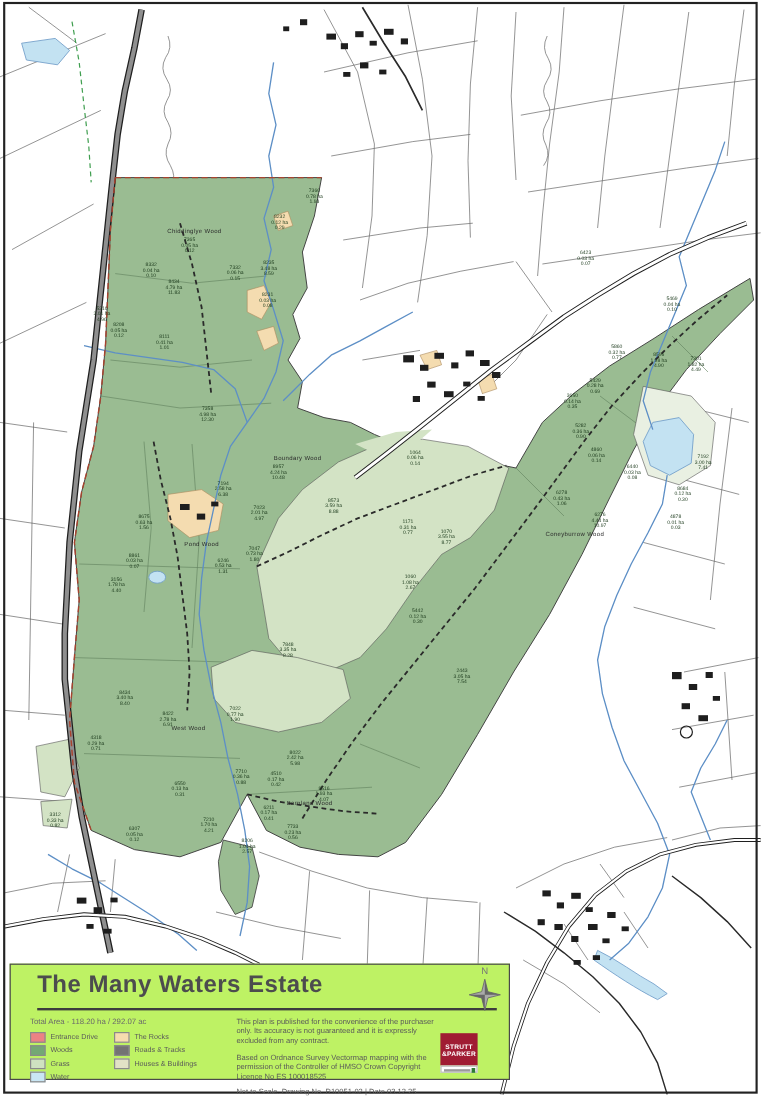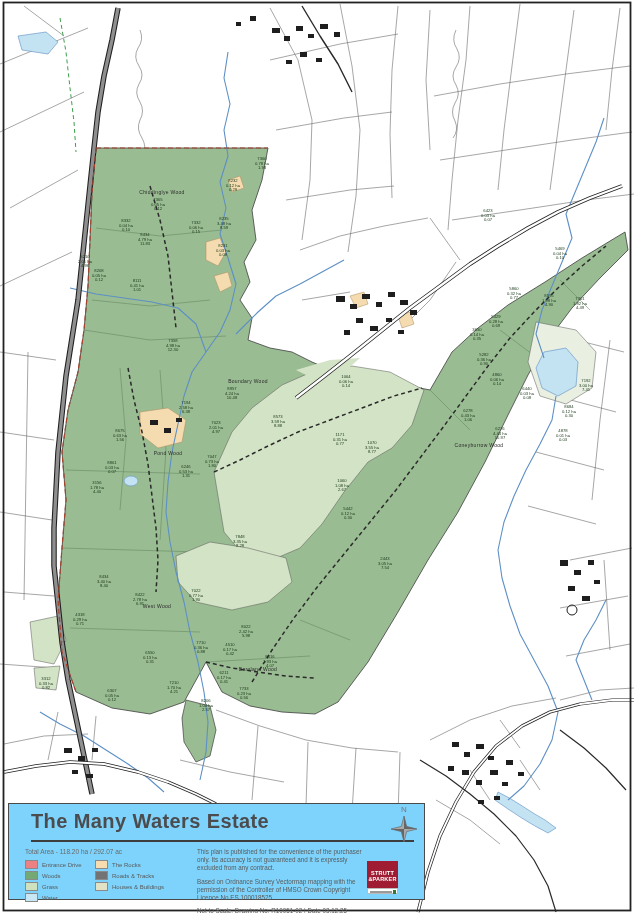--- a/index.html
+++ b/index.html
@@ -1,19 +1,19 @@
 <!DOCTYPE html>
 <html><head>
 <meta charset="utf-8">
 <style>
   html,body{margin:0;padding:0;background:#ffffff;}
   body{width:634px;height:913px;position:relative;font-family:"Liberation Sans",sans-serif;overflow:hidden;}
   #sheet{position:absolute;left:0;top:0;width:634px;height:913px;}
   
-  #panel{position:absolute;left:8px;top:803px;width:417px;height:97px;background:#7dd3fc;
+  #panel{position:absolute;left:8px;top:803px;width:417px;height:97px;background:#bef264;
          border:1px solid #4a4a4a;box-sizing:border-box;}
   #panel-title{position:absolute;left:22px;top:6px;font-size:20px;font-weight:bold;color:#4c4c4e;letter-spacing:.4px;}
   #panel-rule{position:absolute;left:22px;top:36px;width:383px;height:0;border-top:2px solid #3d3d3d;}
   #total-area{position:absolute;left:16px;top:44px;font-size:6.5px;color:#6a6a6a;}
   #legend{position:absolute;left:16px;top:56px;width:168px;}
   .lg-item{position:absolute;display:flex;align-items:center;}
   .lg-sw{width:11px;height:7px;border:0.5px solid #8a8a8a;margin-right:4px;flex:none;}
   .lg-lb{font-size:6px;color:#5a5a5a;white-space:nowrap;}
   #disclaimer-block{position:absolute;left:188px;top:44px;width:168px;font-size:6.3px;line-height:1.3;color:#5a5a5a;}
   #disclaimer-block p{margin:0 0 5px 0;}

